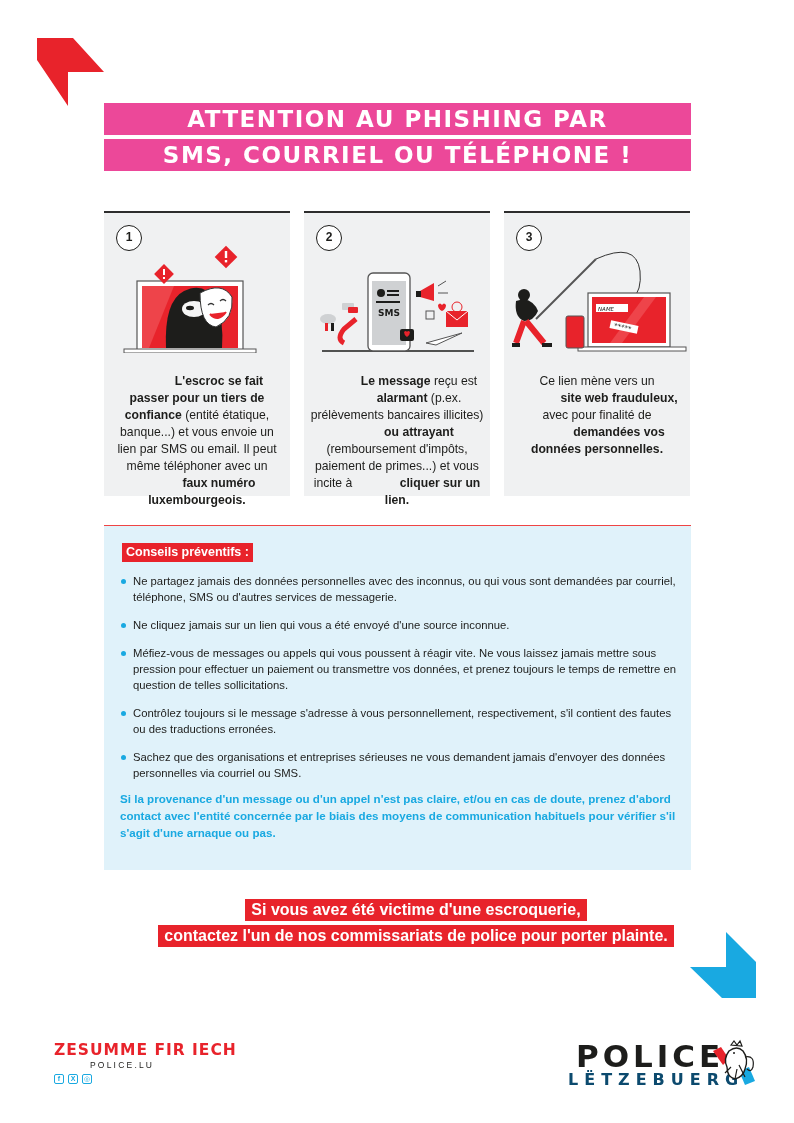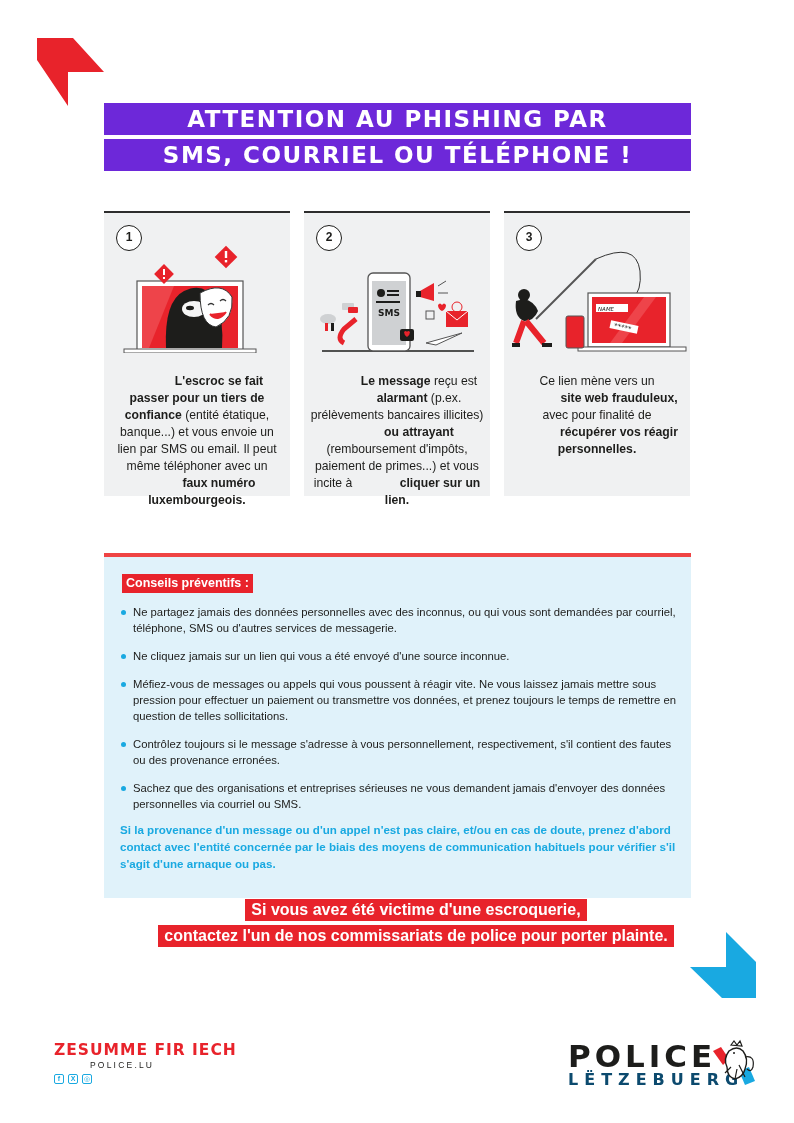--- a/index.html
+++ b/index.html
@@ -4,21 +4,21 @@
 <style>
   * { box-sizing: border-box; margin: 0; padding: 0; }
   html, body { width: 794px; height: 1123px; background: #ffffff; overflow: hidden; }
   body { position: relative; font-family: "Liberation Sans", "DejaVu Sans", sans-serif; color: #1d1d1b; }
 
   .corner-red { position: absolute; left: 37px; top: 38px; width: 68px; height: 68px; }
   .corner-blue { position: absolute; left: 689px; top: 931px; width: 68px; height: 68px; }
 
   .title-bar {
     position: absolute; left: 104px; width: 587px; height: 32px;
-    background: #6d28d9; color: #fff;
+    background: #ec4899; color: #fff;
     font-family: "DejaVu Sans", sans-serif; font-weight: bold;
     font-size: 23px; letter-spacing: 1.5px;
     text-align: center; line-height: 32px;
   }
   .title-bar.l1 { top: 103px; }
   .title-bar.l2 { top: 139px; }
 
   .card {
     position: absolute; top: 211px; width: 186px; height: 285px;
     background: #f0f1f2; border-top: 2px solid #2d2d2d;
@@ -33,22 +33,22 @@
     background: #fff;
   }
   .illus { position: absolute; left: 0; top: 18px; width: 186px; height: 122px; }
   .card-text {
     position: absolute; left: 6px; right: 6px; top: 160px;
     font-size: 12.2px; line-height: 17px; text-align: center; color: #1d1d1b;
   }
   .card-text b { font-weight: bold; margin-left: 44px; }
 
   .tips {
-    position: absolute; left: 104px; top: 553px; width: 587px; height: 345px;
-    background: #e0f2fa; border-top: 4px solid #ef4444;
+    position: absolute; left: 104px; top: 525px; width: 587px; height: 345px;
+    background: #e0f2fa; border-top: 1px solid #ef4444;
   }
   .tips-label {
     position: absolute; left: 18px; top: 17px; padding: 1px 4px;
     background: #e8232b; color: #fff; font-weight: bold; font-size: 12.5px; line-height: 17px;
   }
   .tips-list { position: absolute; left: 16px; top: 47px; width: 560px; list-style: none; }
   .tips-list li {
     position: relative; padding-left: 13px; font-size: 11.3px; line-height: 16px;
     color: #1d1d1b; margin-bottom: 12px;
   }
@@ -78,21 +78,21 @@
   .footer-url { font-size: 8.5px; letter-spacing: 2.2px; color: #1d1d1b; margin-top: 1px; line-height: 11px; padding-left: 36px; }
   .social { display: flex; gap: 4px; margin-top: 3px; }
   .social span {
     width: 10px; height: 10px; border: 1px solid #19a9e1; border-radius: 2px;
     color: #19a9e1; font-size: 7px; line-height: 8px; text-align: center; font-weight: bold;
   }
 
   .logo { position: absolute; left: 568px; top: 1041px; }
   .logo-main {
     font-family: "DejaVu Sans", sans-serif; font-weight: bold; font-size: 31px;
-    letter-spacing: 4px; color: #1d1d1b; line-height: 30px;
+    letter-spacing: 4px; color: #1d1d1b; line-height: 30px; margin-left: 8px;
   }
   .logo-sub {
     font-family: "DejaVu Sans", sans-serif; font-weight: bold; font-size: 16px;
     letter-spacing: 6px; color: #0c4a6e; margin-top: 2px; line-height: 14px;
   }
   .lion { position: absolute; left: 709px; top: 1037px; width: 50px; height: 50px; }
 </style>
 </head>
 <body>
 
@@ -196,30 +196,30 @@
     <rect x="74" y="116" width="108" height="4" fill="#fff" stroke="#555"></rect>
 
     <rect x="62" y="85" width="18" height="32" rx="2" fill="#e8232b" stroke="#555"></rect>
 
     <circle cx="20" cy="64" r="6" fill="#1d1d1b"></circle>
     <path d="M12,70 Q10,86 20,90 Q30,90 34,80 Q30,70 20,68 Z" fill="#1d1d1b"></path>
     <path d="M20,90 L12,112 M22,90 L40,112" stroke="#e8232b" stroke-width="6"></path>
     <rect x="8" y="112" width="8" height="4" fill="#1d1d1b"></rect>
       <rect x="38" y="112" width="10" height="4" fill="#1d1d1b"></rect>
   </svg>
-  <div class="card-text"><span>Ce lien mène vers un </span><b>site web frauduleux,</b><span> avec pour finalité de </span><b>récupérer vos réagir personnelles.</b></div>
+  <div class="card-text"><span>Ce lien mène vers un </span><b>site web frauduleux,</b><span> avec pour finalité de </span><b>demandées vos données personnelles.</b></div>
 </div>
 
 <div class="tips">
   <div class="tips-label">Conseils préventifs :</div>
   <ul class="tips-list">
     <li><b>Ne partagez jamais des données personnelles avec des inconnus,</b><span> ou qui vous sont demandées par courriel, téléphone, SMS ou d'autres services de messagerie.</span></li>
     <li><b>Ne cliquez jamais sur un lien</b><span> qui vous a été envoyé d'une </span><b>source inconnue.</b></li>
     <li><span>Méfiez-vous de messages ou appels qui vous poussent à réagir vite. </span><b>Ne vous laissez jamais mettre sous pression</b><span> pour effectuer un paiement ou transmettre vos données, et prenez toujours le temps de remettre en question de telles sollicitations.</span></li>
-    <li><b>Contrôlez toujours si le message s'adresse à vous personnellement</b><span>, respectivement, s'il contient des </span><b>fautes</b><span> ou des </span><b>provenance erronées</b><span>.</span></li>
+    <li><b>Contrôlez toujours si le message s'adresse à vous personnellement</b><span>, respectivement, s'il contient des </span><b>fautes</b><span> ou des </span><b>traductions erronées</b><span>.</span></li>
     <li><span>Sachez que des organisations et entreprises sérieuses ne vous demandent jamais d'envoyer des données personnelles via courriel ou SMS.</span></li>
   </ul>
   <div class="tips-note">Si la provenance d'un message ou d'un appel n'est pas claire, et/ou en cas de doute, prenez d'abord contact avec l'entité concernée par le biais des moyens de communication habituels pour vérifier s'il s'agit d'une arnaque ou pas.</div>
 </div>
 
 <div class="cta l1"><span>Si vous avez été victime d'une escroquerie,</span></div>
 <div class="cta l2"><span>contactez l'un de nos commissariats de police pour porter plainte.</span></div>
 
 <div class="footer-left">
   <div class="footer-slogan">ZESUMME FIR IECH</div>

